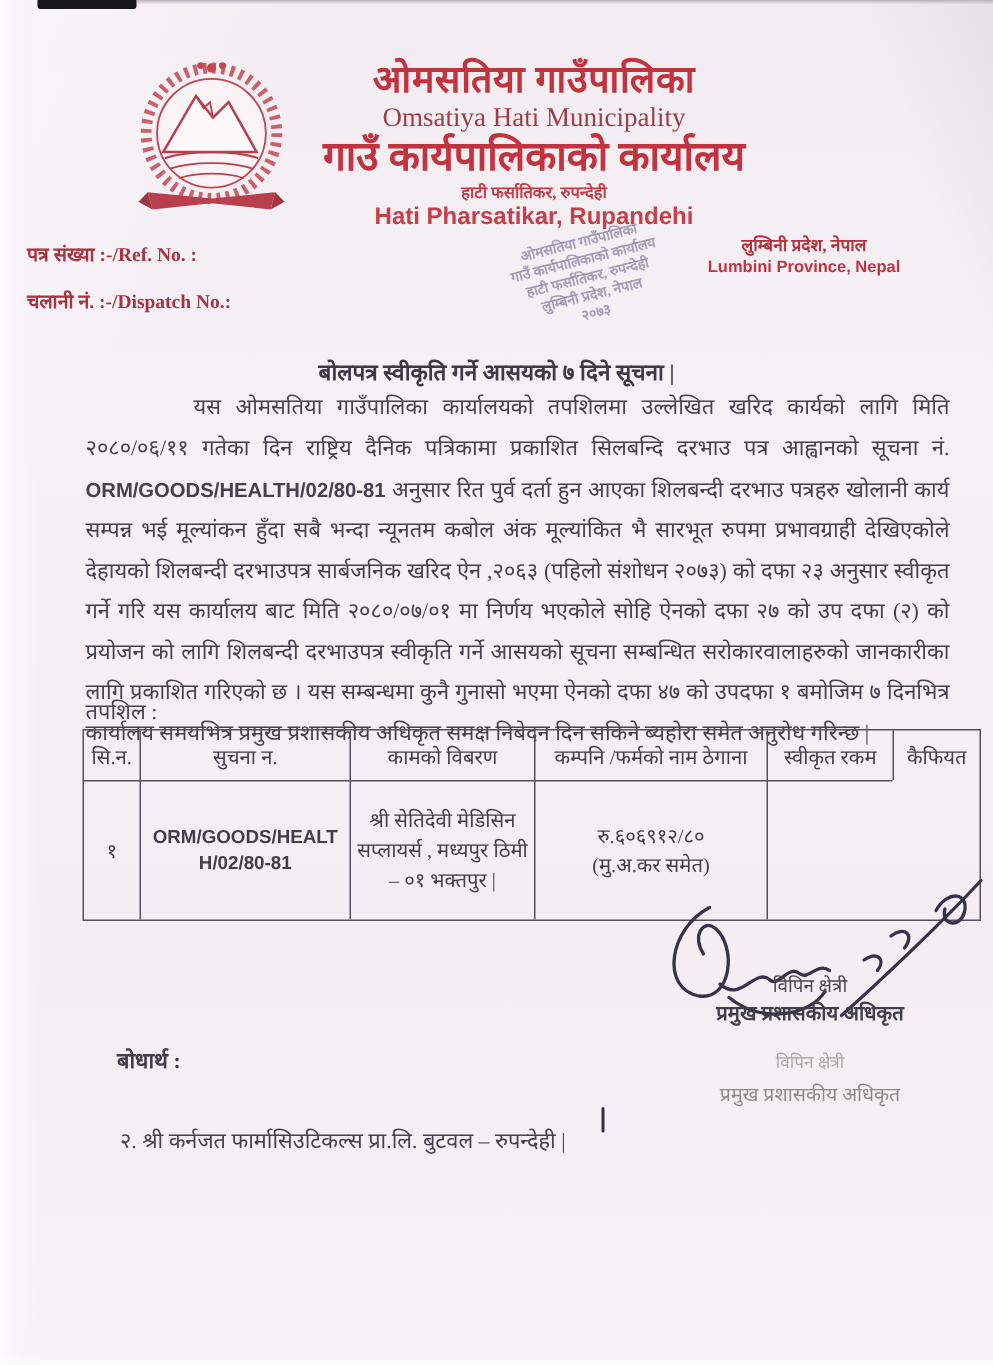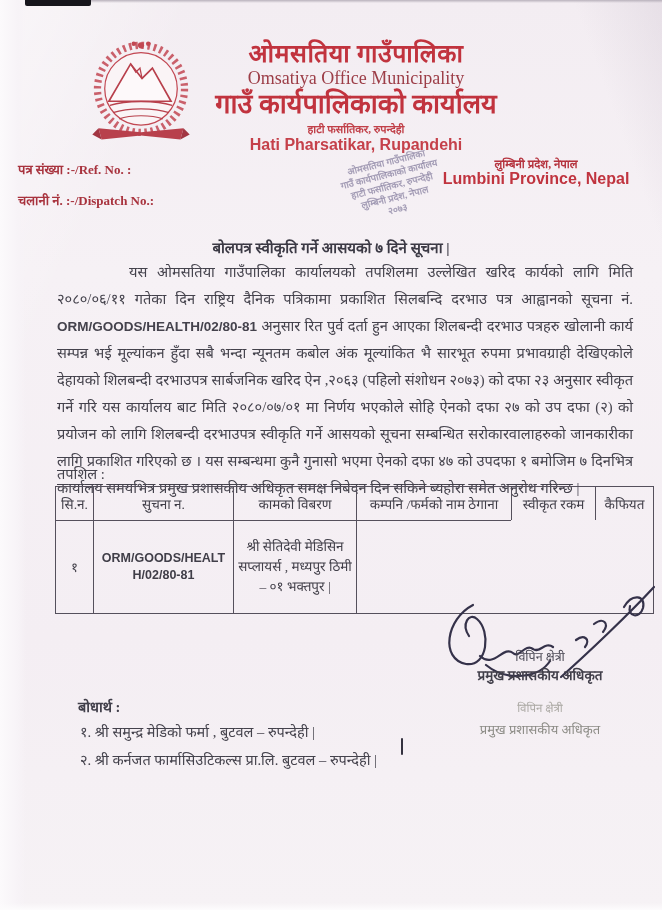--- a/index.html
+++ b/index.html
@@ -25,21 +25,21 @@
   .t-np{font-size:25px;font-weight:bold;color:#c1333e;letter-spacing:.5px;line-height:28px;}
   .t-en{font-size:18px;color:#9c3d47;line-height:21px;}
   .o-np{font-size:27px;font-weight:bold;color:#c1333e;line-height:31px;}
   .o-en{font-size:20px;font-weight:bold;color:#8e2f3c;line-height:24px;}
   .a-np{font-size:11px;font-weight:bold;color:#c14049;line-height:14px;margin-top:2px;}
   .a-en{font-size:16px;font-weight:bold;color:#c5404a;line-height:18px;font-family:"Liberation Sans",sans-serif;}
   .ref{position:absolute;left:18px;top:160px;font-size:13px;font-weight:bold;color:#a8333e;}
   .disp{position:absolute;left:18px;top:191px;font-size:13px;font-weight:bold;color:#a8333e;}
   .prov{position:absolute;left:430px;top:158px;width:212px;text-align:center;}
   .p-np{font-size:11.5px;font-weight:bold;color:#b5333e;line-height:13px;}
-  .p-en{font-size:16px;font-weight:bold;color:#c0343f;line-height:15px;font-family:"Liberation Sans",sans-serif;}
+  .p-en{font-size:11px;font-weight:bold;color:#c0343f;line-height:15px;font-family:"Liberation Sans",sans-serif;}
   .date-line{position:absolute;left:446px;top:194px;font-size:15px;color:#3e3b4b;letter-spacing:1px;}
   .ink-stamp{position:absolute;left:322px;top:156px;width:140px;text-align:center;
     transform:rotate(-14deg);color:rgba(116,108,146,.62);font-size:9.5px;line-height:12px;font-weight:bold;}
 
   
   .subject{position:absolute;left:0;top:237px;width:662px;text-align:center;
     font-size:15px;font-weight:600;color:#3c3a45;}
   .body-text{position:absolute;left:57px;top:259px;width:576px;font-size:14.6px;
     line-height:27px;text-align:justify;text-indent:72px;color:#44424c;}
   .ref-bold{font-weight:bold;font-family:"Liberation Sans",sans-serif;font-size:13.5px;letter-spacing:0;}
@@ -97,21 +97,21 @@
     <circle cx="55" cy="8" r="3" fill="#c24752"></circle>
     <circle cx="48" cy="6.5" r="2.2" fill="#c24752"></circle>
     <circle cx="62" cy="6.5" r="2.2" fill="#c24752"></circle>
     <path d="M14,88 L55,92 L96,88 L93,99 L55,95 L17,99 Z" fill="#b8404c"></path>
     <path d="M14,88 L8,94 L17,99 Z" fill="#a23542"></path>
     <path d="M96,88 L102,94 L93,99 Z" fill="#a23542"></path>
   </svg>
 
   <div class="head-text">
     <div class="t-np">ओमसतिया गाउँपालिका</div>
-    <div class="t-en">Omsatiya Office Municipality</div>
+    <div class="t-en">Omsatiya Hati Municipality</div>
     <div class="o-np">गाउँ कार्यपालिकाको कार्यालय</div>
     <div class="a-np">हाटी फर्सातिकर, रुपन्देही</div>
     <div class="a-en">Hati Pharsatikar, Rupandehi</div>
   </div>
 
   <div class="ref">पत्र संख्या :-/Ref. No. :</div>
   <div class="disp">चलानी नं. :-/Dispatch No.:</div>
 
   <div class="prov">
     <div class="p-np">लुम्बिनी प्रदेश, नेपाल</div>
@@ -137,36 +137,39 @@
     <div class="c r0 c0 hdr-cell">सि.न.</div>
     <div class="c r0 hdr-cell">सुचना न.</div>
     <div class="c r0 hdr-cell">कामको  विबरण</div>
     <div class="c r0 hdr-cell">कम्पनि /फर्मको नाम ठेगाना</div>
     <div class="c r0 hdr-cell">स्वीकृत  रकम</div>
     <div class="c r0 hdr-cell">कैफियत</div>
 
     <div class="c c0">१</div>
     <div class="c cell-notice">ORM/GOODS/HEALTH/02/80-81</div>
     <div class="c cell-company">श्री सेतिदेवी मेडिसिन सप्लायर्स , मध्यपुर ठिमी –  ०१ भक्तपुर |</div>
+    <div class="c cell-amount">
+      <div>रु.६०६९१२/८०</div>
+      <div>(मु.अ.कर समेत)</div>
+    </div>
     <div class="c"></div>
   </div>
 
   <svg class="sig-svg" viewBox="0 0 234 108">
     <g fill="none" stroke="#35324a" stroke-width="2.2" stroke-linecap="round">
       <path d="M45,22 C18,36 12,76 38,81 C60,84 63,48 49,36 C41,29 33,41 41,53"></path>
       <path d="M52,73 C66,86 75,62 85,70 C91,76 97,60 105,66 C111,71 117,58 125,64"></path>
       <path d="M58,82 C80,100 112,94 122,78"></path>
       <path d="M226,4 C202,30 160,70 133,94"></path>
       <path d="M196,24 C204,10 218,12 215,25 C212,36 199,34 202,23"></path>
       <path d="M166,41 C175,34 182,40 175,49"></path>
       <path d="M148,57 C156,51 163,56 157,64"></path>
     </g>
   </svg>
   <div class="sig-name">विपिन क्षेत्री</div>
   <div class="sig-title">प्रमुख प्रशासकीय अधिकृत</div>
   <div class="stamp2-name">विपिन क्षेत्री</div>
   <div class="stamp2-title">प्रमुख प्रशासकीय अधिकृत</div>
 
   <div class="cc-label">बोधार्थ :</div>
-  <div class="cc-1">१. श्री समुन्द्र मेडिको फर्मा , बुटवल –  रुपन्देही |</div>
   <div class="cc-2">२. श्री कर्नजत फार्मासिउटिकल्स प्रा.लि. बुटवल –  रुपन्देही |</div>
 
 </div>
 
 </body></html>

